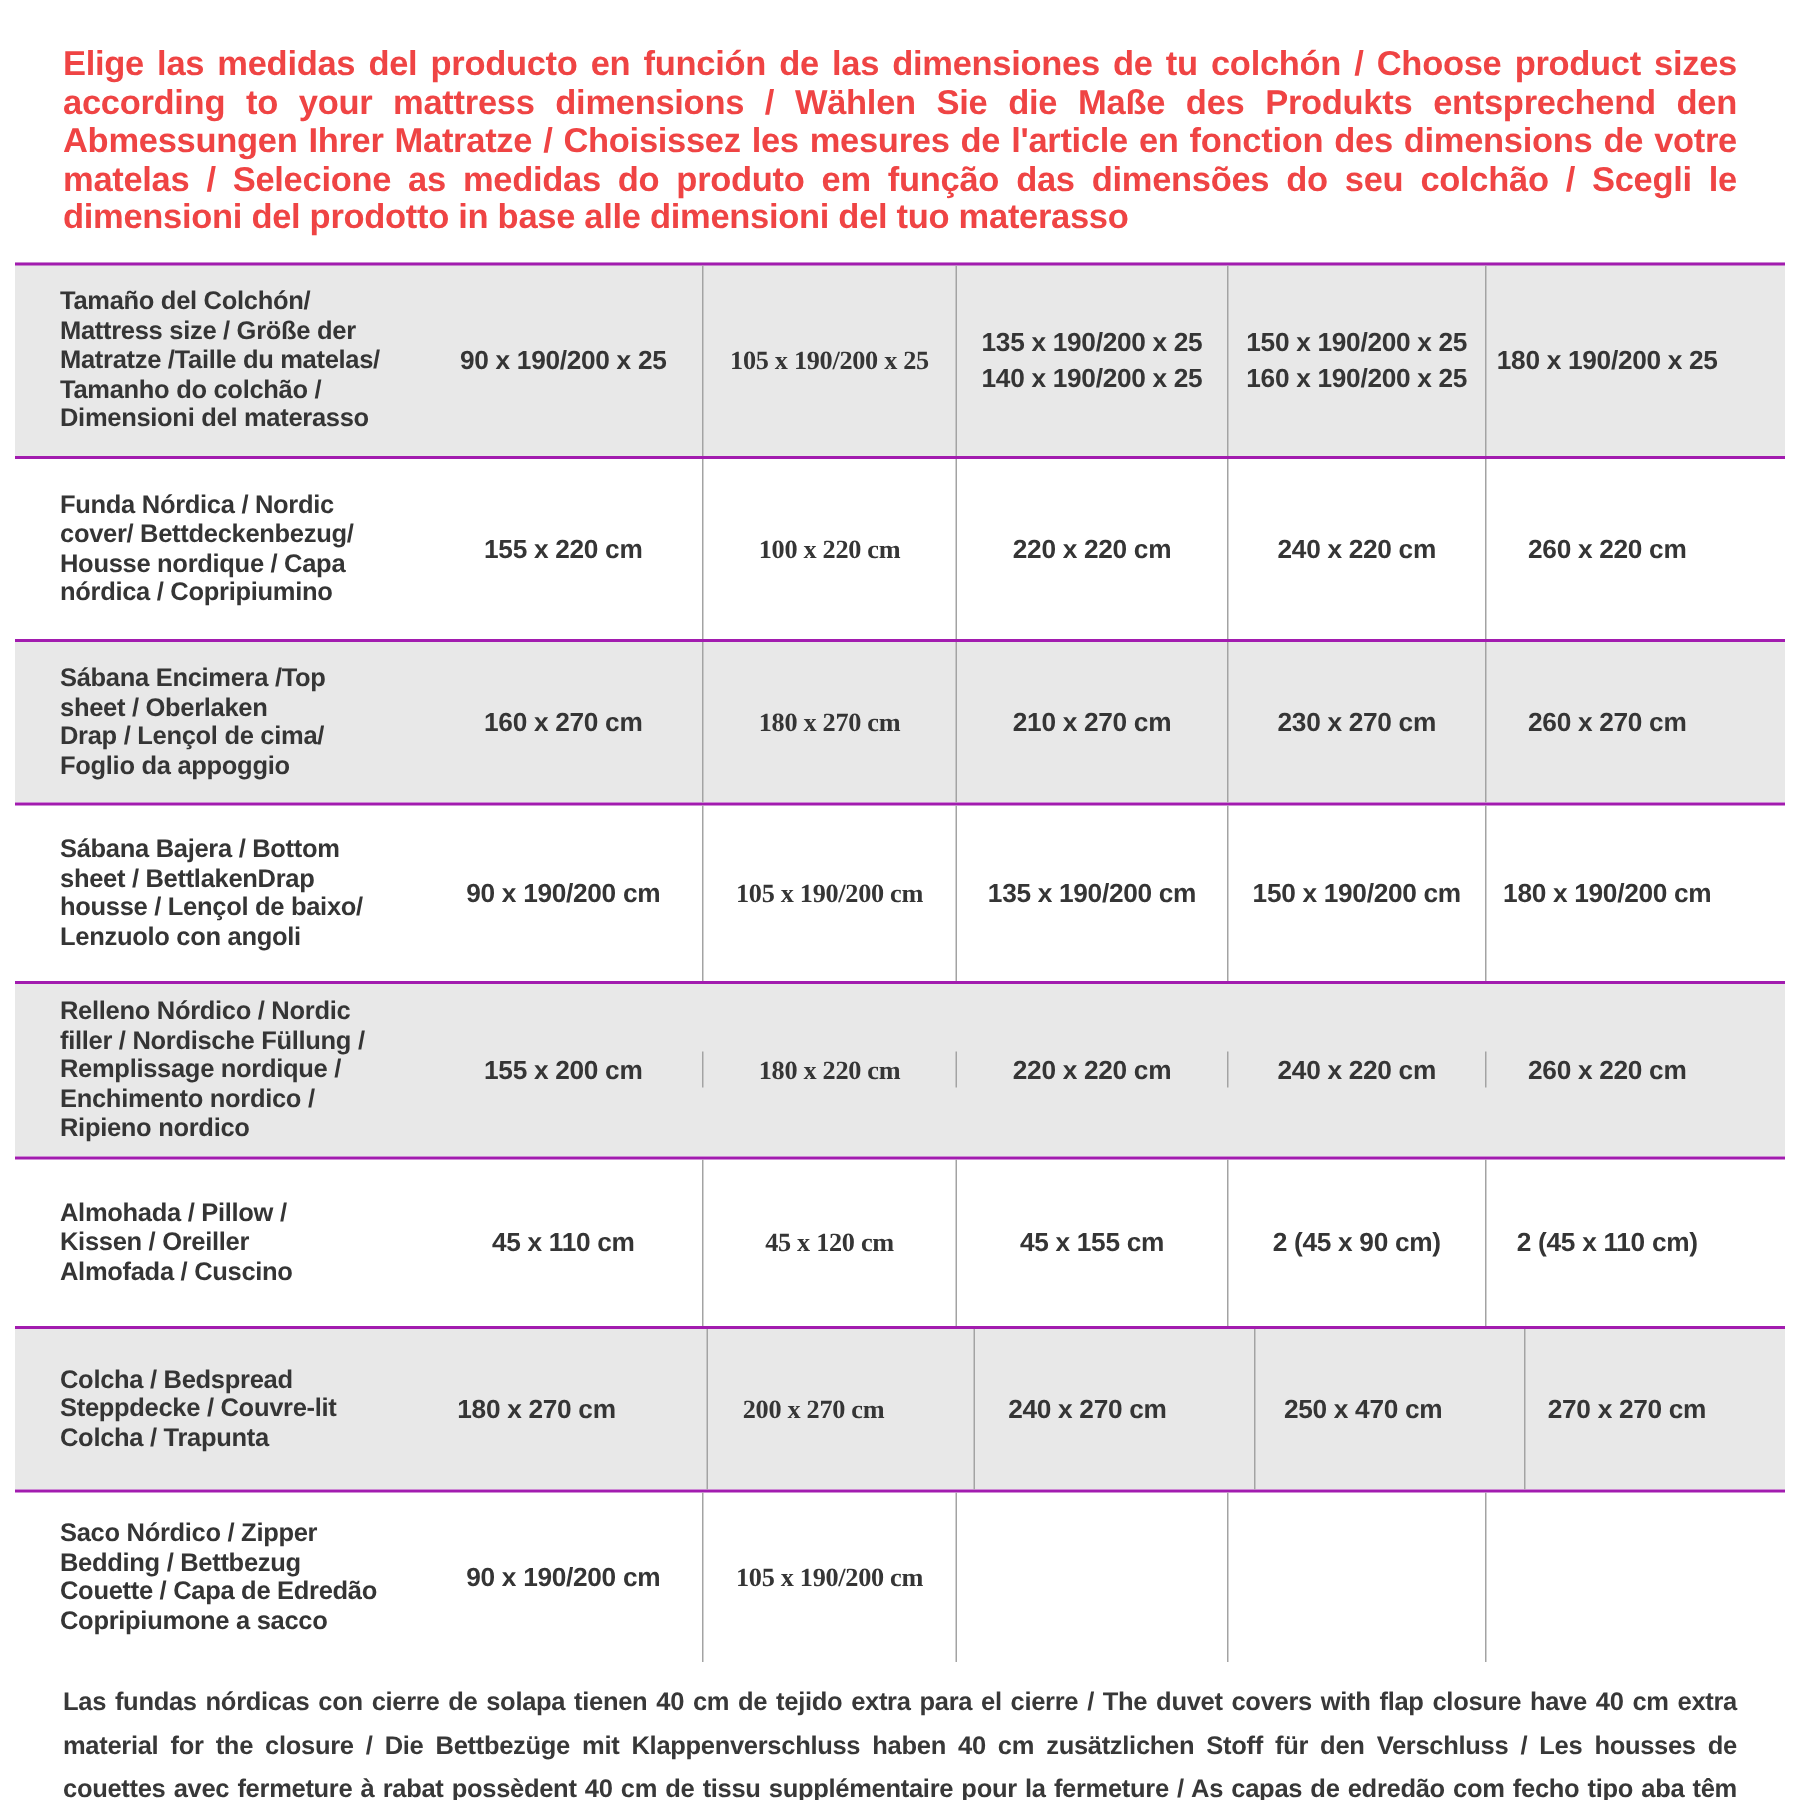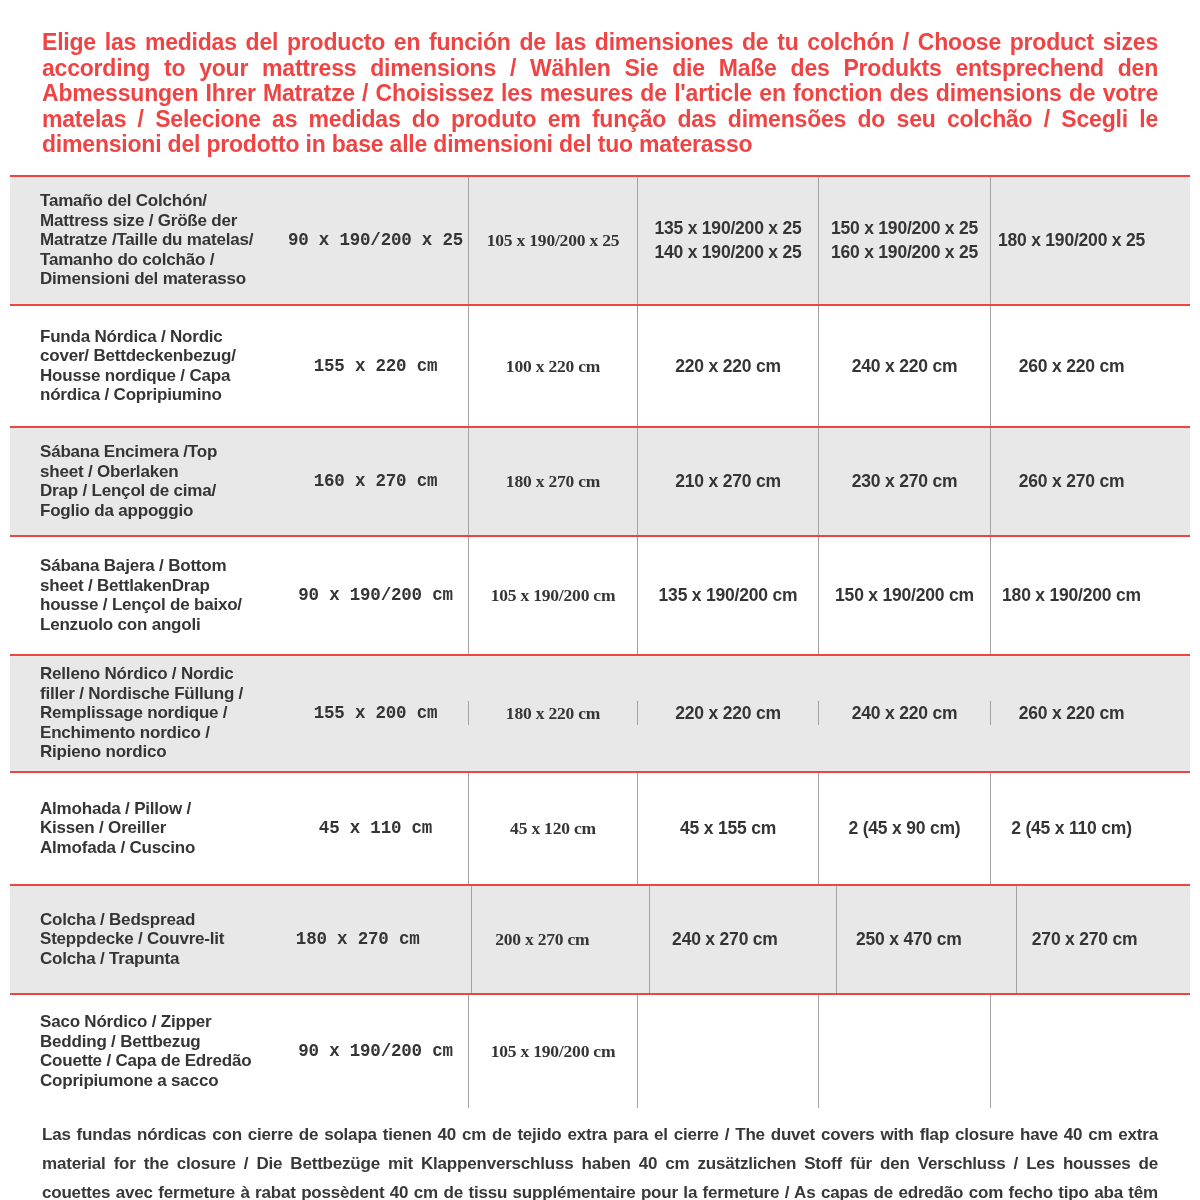--- a/index.html
+++ b/index.html
@@ -23,21 +23,21 @@
     text-align: justify;
     color: #ef4444;
   }
   .size-table {
     margin: 17px 10px 0 10px;
     width: 1180px;
   }
   .trow {
     display: flex;
     align-items: stretch;
-    border-top: 2px solid #ef4444;
+    border-top: 2px solid #a21caf;
     background: #ffffff;
   }
   .trow.shaded { background: #e8e8e8; }
   .cell-label {
     width: 273px;
     box-sizing: border-box;
     padding: 8px 6px 8px 30px;
     display: flex;
     align-items: center;
     font-size: 17px;
@@ -52,21 +52,21 @@
     align-items: center;
     justify-content: center;
     text-align: center;
     font-size: 17.5px;
     line-height: 24px;
     letter-spacing: -0.2px;
     white-space: pre-line;
     color: #353535;
   }
   .cell-val ~ .cell-val { border-left: 1px solid #a3a3a3; }
-  .col2 { width: 185px; font-family: Liberation Mono, monospace; }
+  .col2 { width: 185px; }
   .col3 { width: 169px; font-family: Liberation Serif, serif; }
   .col4 { width: 181px; }
   .col5 { width: 172px; }
   .col6 { width: 200px; padding-right: 38px; }
   .h-header { min-height: 127px; }
   .h-r1 { min-height: 120px; }
   .h-r2 { min-height: 107px; }
   .h-r3 { min-height: 117px; }
   .h-r4 { min-height: 115px; align-items: center; }
   .h-r5 { min-height: 111px; }

